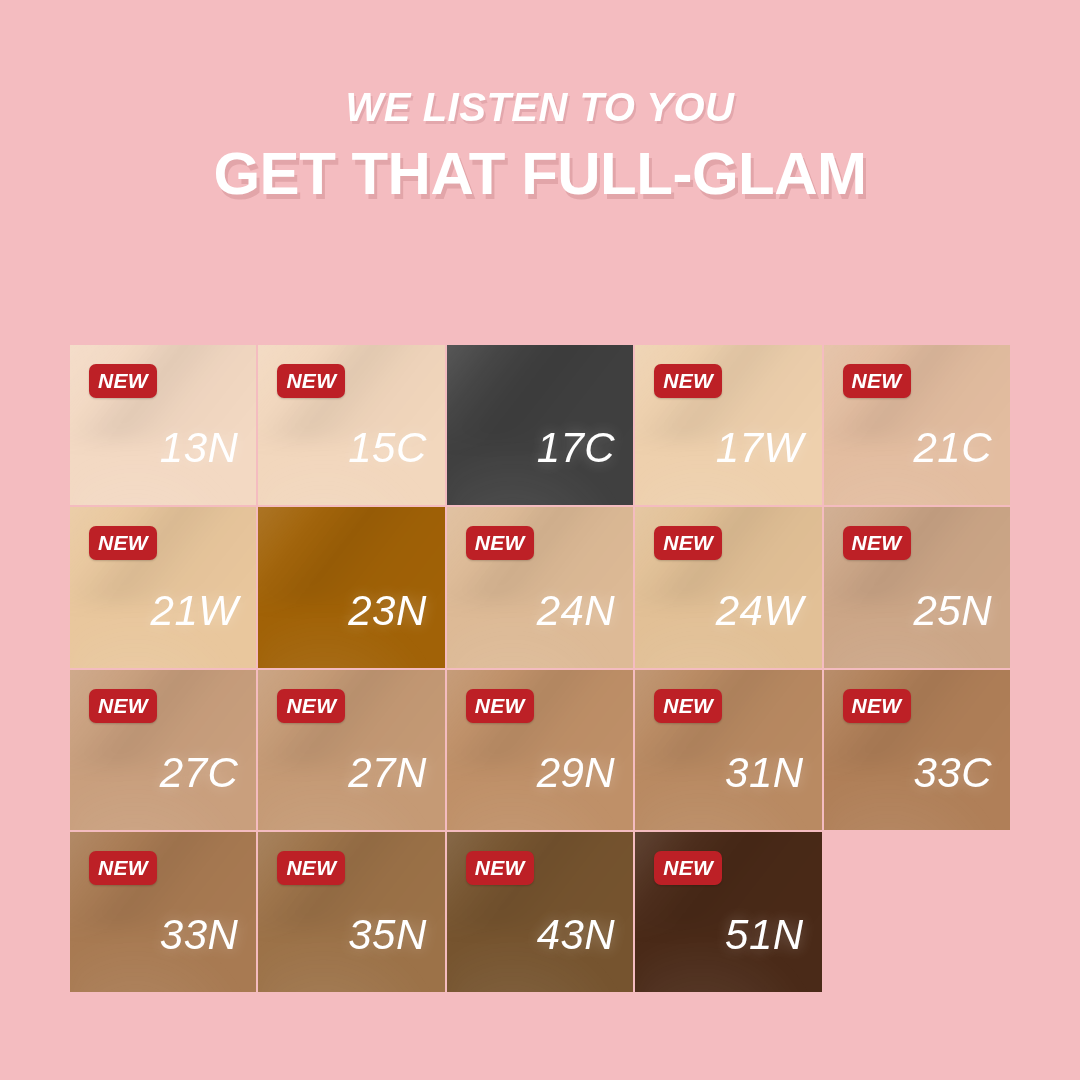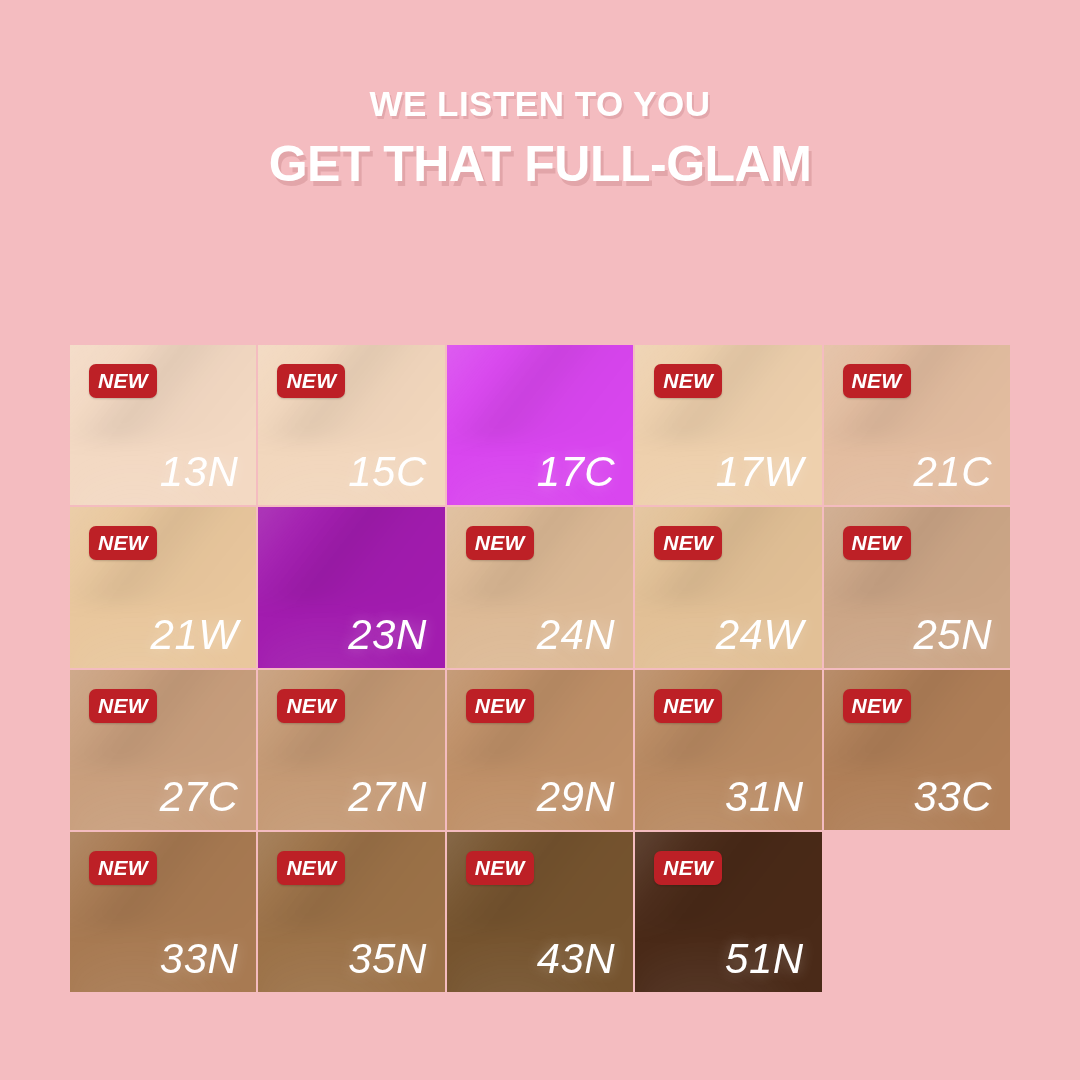--- a/index.html
+++ b/index.html
@@ -18,31 +18,32 @@
   
   #header {
     position: absolute;
     left: 0;
     top: 0;
     width: 1080px;
     padding-top: 86px;
     text-align: center;
   }
   #eyebrow {
-    font-size: 35px;
+    font-size: 40px;
     font-weight: 700;
     letter-spacing: 0.5px;
     color: #ffffff;
     text-transform: uppercase;
     line-height: 1.05;
     text-shadow: 2px 3px 0 rgba(214,150,154,0.55);
+    font-style: italic;
   }
   #headline {
     margin-top: 16px;
-    font-size: 50px;
+    font-size: 60px;
     font-weight: 700;
     letter-spacing: -0.5px;
     color: #ffffff;
     text-transform: uppercase;
     line-height: 1.0;
     text-shadow: 3px 5px 0 rgba(214,150,154,0.6);
   }
   #subhead {
     margin-top: 26px;
     font-size: 31px;
@@ -116,21 +117,21 @@
     line-height: 1;
     padding: 6px 9px 7px 9px;
     border-radius: 7px;
     z-index: 3;
     box-shadow: 0 1px 2px rgba(0,0,0,0.18);
   }
 
   .shade-label {
     position: absolute;
     right: 18px;
-    bottom: 12px;
+    bottom: 36px;
     color: #ffffff;
     font-size: 42px;
     font-weight: 400;
     font-style: italic;
     letter-spacing: 0.5px;
     line-height: 1;
     z-index: 3;
     text-shadow: 0 0 14px rgba(255,255,255,0.30);
   }
 </style>
@@ -144,36 +145,36 @@
 
 <div id="swatch-grid">
     <div class="swatch" style="background: rgb(243, 217, 195);">
       <span class="new-badge">NEW</span>
       <span class="shade-label">13N</span>
     </div>
     <div class="swatch" style="background: rgb(242, 215, 189);">
       <span class="new-badge">NEW</span>
       <span class="shade-label">15C</span>
     </div>
-    <div class="swatch" style="background: #d946ef; padding-left: 31px;">
+    <div class="swatch" style="background: #404040; padding-left: 31px;">
       <span class="shade-label">17C</span>
     </div>
     <div class="swatch" style="background: rgb(238, 208, 173);">
       <span class="new-badge">NEW</span>
       <span class="shade-label">17W</span>
     </div>
     <div class="swatch" style="background: rgb(227, 189, 160);">
       <span class="new-badge">NEW</span>
       <span class="shade-label">21C</span>
     </div>
     <div class="swatch" style="background: rgb(233, 199, 157);">
       <span class="new-badge">NEW</span>
       <span class="shade-label">21W</span>
     </div>
-    <div class="swatch" style="background: #a21caf;">
+    <div class="swatch" style="background: #a16207;">
       <span class="shade-label">23N</span>
     </div>
     <div class="swatch" style="background: rgb(221, 186, 150);">
       <span class="new-badge">NEW</span>
       <span class="shade-label">24N</span>
     </div>
     <div class="swatch" style="background: rgb(226, 192, 150);">
       <span class="new-badge">NEW</span>
       <span class="shade-label">24W</span>
     </div>

